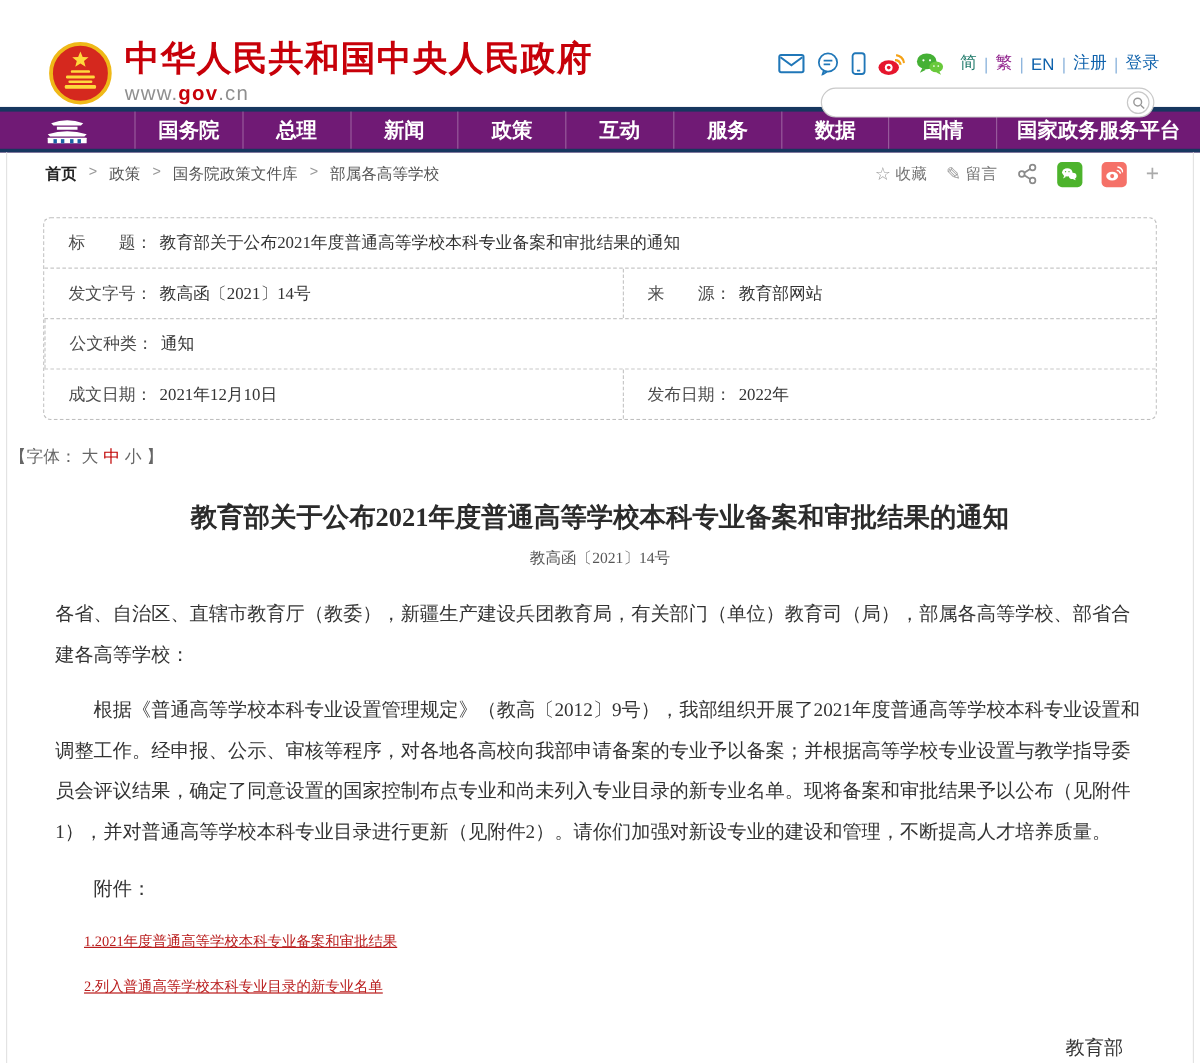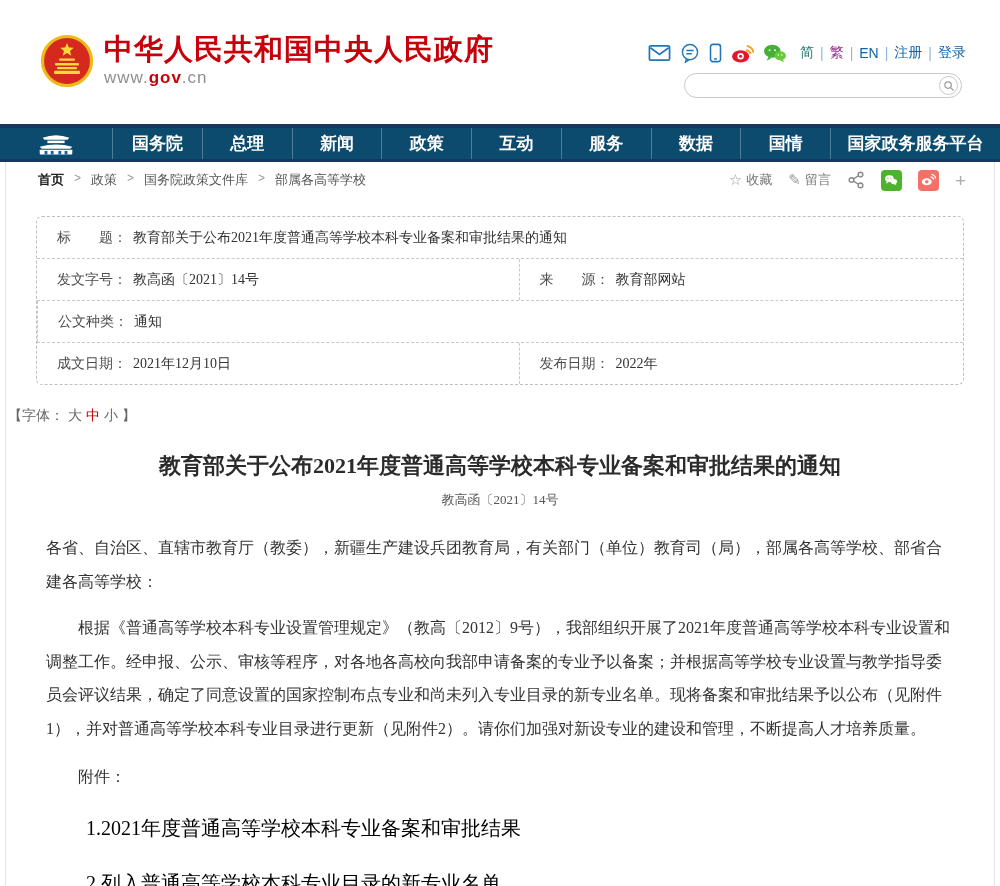--- a/index.html
+++ b/index.html
@@ -2,21 +2,21 @@
 <html><head>
 <meta charset="utf-8">
 <style>
   * { box-sizing: border-box; }
   html,body { margin:0; padding:0; }
   body {
     width:1000px; min-height:886px; background:#fff;
     font-family:"Liberation Sans", sans-serif; color:#333;
   }
   
-  .site-header { position:relative; height:124px; background:#fff; }
+  .site-header { position:relative; height:89px; background:#fff; }
   .logo-area { position:absolute; left:40px; top:34px; display:flex; align-items:center; }
   .emblem { width:54px; height:54px; margin-right:10px; }
   .site-title { color:#c70009; font-size:29px; font-weight:bold; letter-spacing:1px; line-height:1.1; }
   .site-url { font-size:17px; color:#8f8f8f; margin-top:2px; letter-spacing:1px; }
   .site-url .gov { color:#c70009; font-weight:bold; }
   .header-right { position:absolute; right:34px; top:42px; width:282px; }
   .quick-row { display:flex; align-items:center; justify-content:flex-end; gap:9px; height:22px; }
   .quick-row svg { display:block; }
   .lang-links { display:flex; align-items:center; gap:6px; font-size:14px; margin-left:4px; white-space:nowrap; }
   .lang-sep { color:#8fb6dd; }
@@ -24,21 +24,21 @@
   .lk-fan  { color:#93278f; text-decoration:none; }
   .lk-blue { color:#0f62ac; text-decoration:none; }
   .search-box { margin-top:9px; position:relative; width:278px; height:25px;
     border:1px solid #c9c9c9; border-radius:13px; background:#fff; }
   .search-box input { position:absolute; left:12px; top:1px; width:230px; height:21px;
     border:none; outline:none; font-size:13px; background:transparent; }
   .search-btn { position:absolute; right:3px; top:2px; width:19px; height:19px;
     border:1px solid #c9c9c9; border-radius:50%; display:flex; align-items:center; justify-content:center; cursor:pointer; background:#fff; }
   
   .main-nav { display:flex; align-items:stretch; height:38px;
-    background:#0c4a6e; border-top:4px solid #17375f; border-bottom:3px solid #17375f; }
+    background:#701a75; border-top:4px solid #17375f; border-bottom:3px solid #17375f; }
   .nav-item { flex:1 1 0; display:flex; align-items:center; justify-content:center;
     color:#fff; font-size:17px; font-weight:bold; cursor:pointer;
     border-left:1px solid rgba(255,255,255,.28); white-space:nowrap; }
   .nav-item.first { border-left:none; flex:0 0 112px; }
   .nav-item.wide { flex:1.9 1 0; }
   
   .content-frame { border-left:1px solid #e3e3e3; border-right:1px solid #e3e3e3; margin:0 5px; min-height:745px; padding-bottom:30px; }
   
   .crumb-row { display:flex; justify-content:space-between; align-items:center; height:36px; padding:0 28px 0 32px; font-size:13px; }
   .crumbs { display:flex; gap:10px; color:#666; }
@@ -68,21 +68,21 @@
   .f-opt { cursor:pointer; }
   .f-active { color:#c00000; }
   
   .article { padding:0 40px; font-family:"Liberation Serif", serif; }
   .a-title { text-align:center; font-size:22px; font-weight:bold; color:#2b2b2b; margin-top:26px; line-height:1.4; }
   .a-docno { text-align:center; font-size:13px; color:#555; margin-top:9px; }
   .a-par { font-size:16px; line-height:2.12; color:#333; margin:0; }
   .a-par.first { margin-top:22px; }
   .a-par.indent { text-indent:2em; margin-top:12px; }
   .a-attach-label { font-size:16px; color:#333; text-indent:2em; margin-top:14px; line-height:2.1; }
-  .a-link { display:block; font-size:20px; color:#000000; text-indent:2em; margin-top:13px; line-height:2.1; cursor:pointer; }
+  .a-link { display:block; font-size:12px; color:#b91c1c; text-decoration:underline; text-indent:2em; margin-top:13px; line-height:2.1; cursor:pointer; }
   .a-sign { text-align:right; padding-right:18px; font-size:16px; color:#333; line-height:2.15; margin-top:22px; }
 </style>
 </head>
 <body>
 
 <div class="site-header">
   <div class="logo-area">
     <svg class="emblem" viewBox="0 0 54 54">
       <circle cx="27" cy="27" r="24.5" fill="#d5281e" stroke="#efb918" stroke-width="3.2"></circle>
       <polygon fill="#ffd83c" points="27,9 28.9,13.6 33.8,13.8 30,16.9 31.3,21.7 27,19 22.7,21.7 24,16.9 20.2,13.8 25.1,13.6"></polygon>

